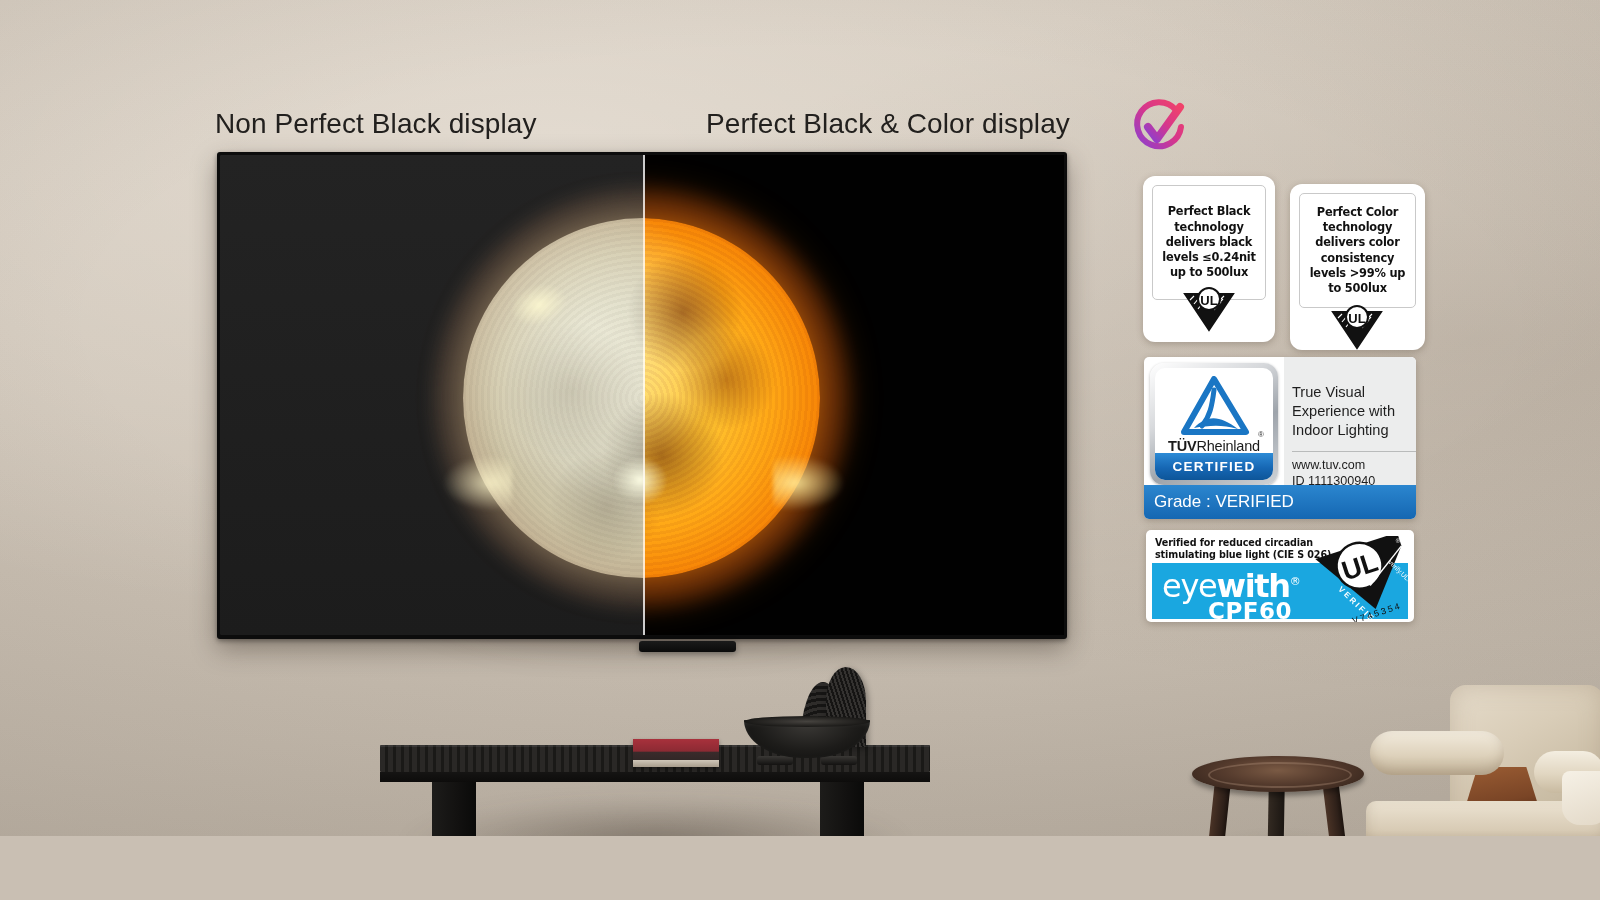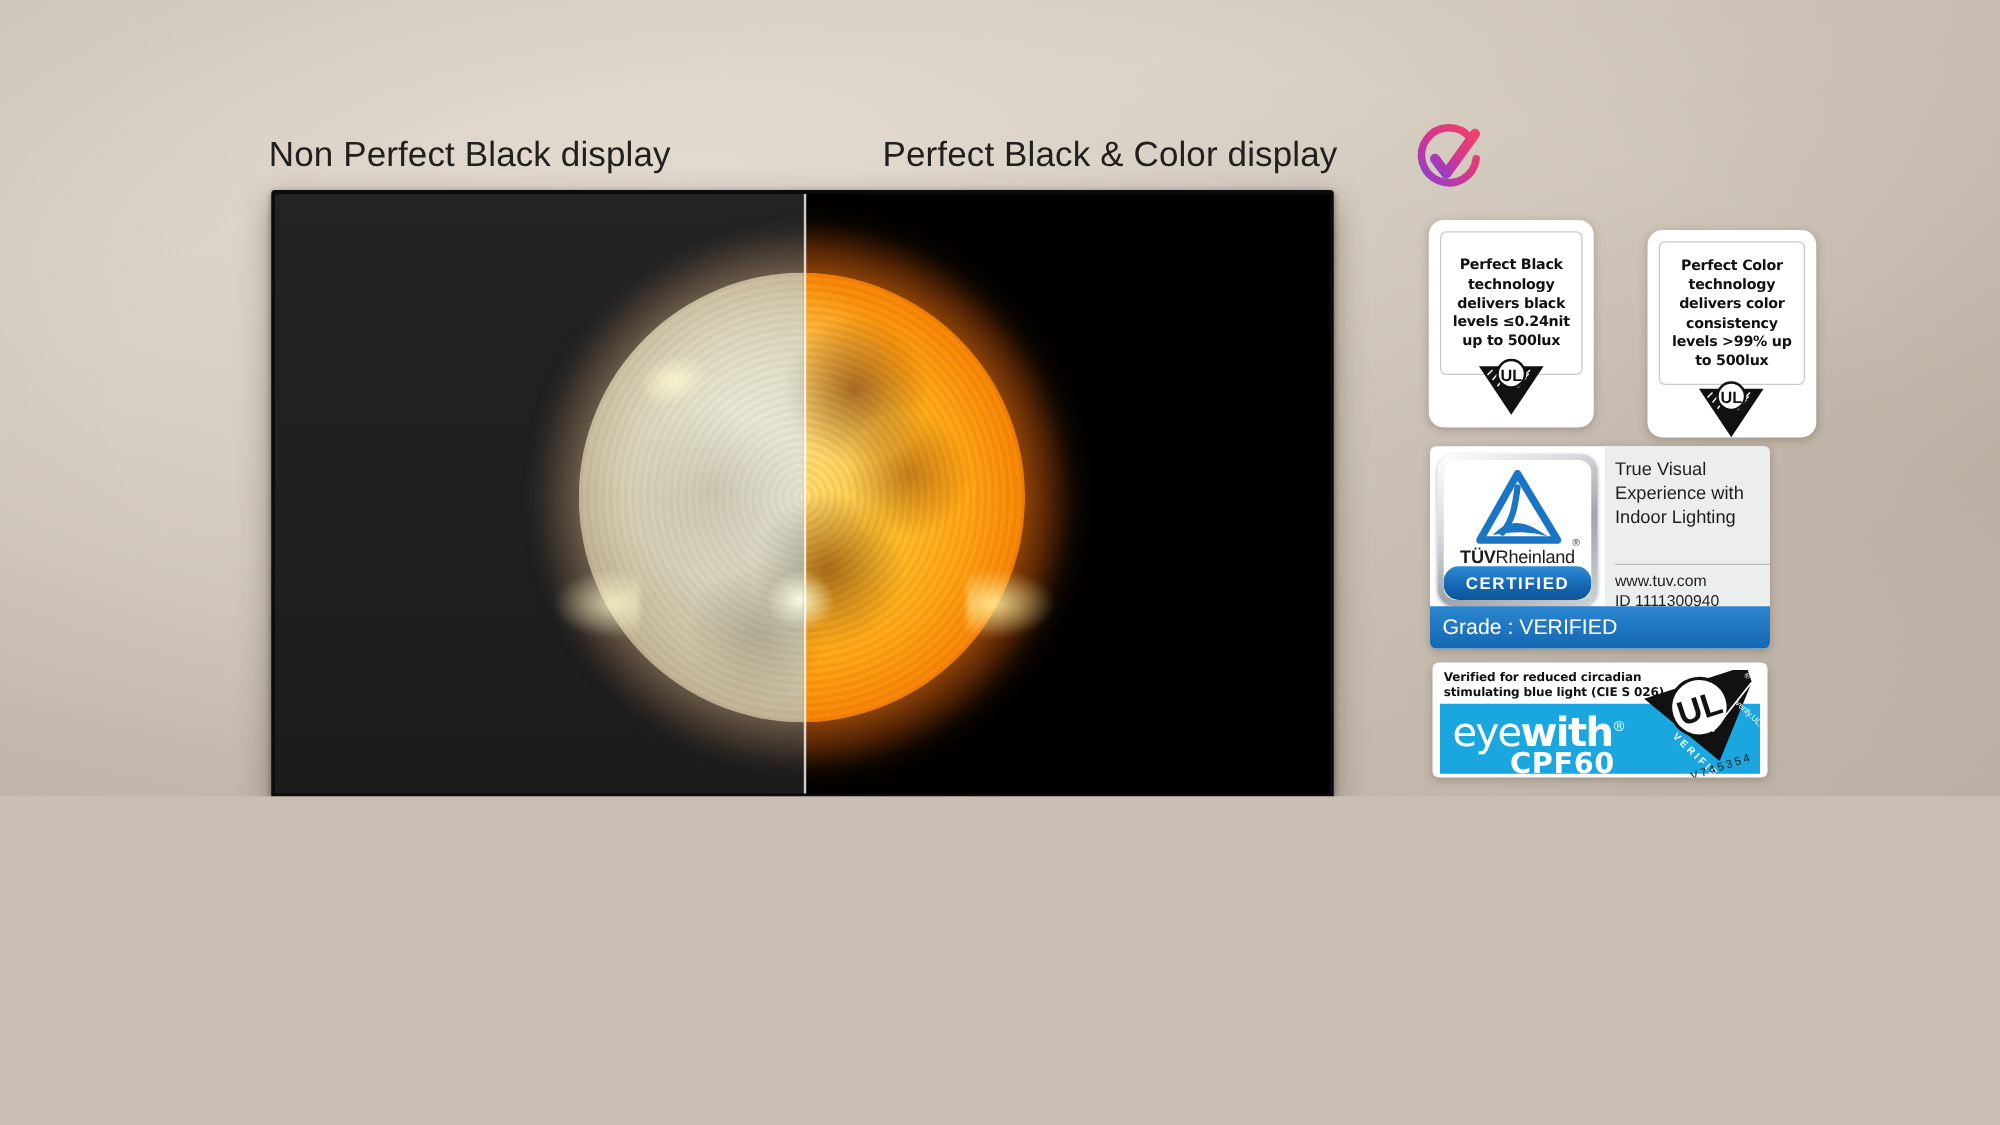--- a/index.html
+++ b/index.html
@@ -3,21 +3,21 @@
 <meta charset="utf-8">
 <style>
   * { box-sizing: border-box; margin: 0; padding: 0; }
   html, body {
     width: 1600px; height: 900px; overflow: hidden;
     font-family: "Liberation Sans", sans-serif;
     background: #c9bfb3;
   }
 
   
-  .scene { position: relative; width: 1600px; height: 637px; overflow: hidden; padding-left: 48px; }
+  .scene { position: relative; width: 1600px; height: 836px; overflow: hidden; padding-left: 48px; }
 
   .wall {
     position: absolute; left: 0; top: 0; width: 1600px; height: 846px;
     background:
       radial-gradient(120% 90% at 34% 18%, rgba(255,250,243,.40) 0%, rgba(255,250,243,0) 62%),
       radial-gradient(80% 60% at 92% 40%, rgba(120,105,90,.20) 0%, rgba(120,105,90,0) 70%),
       linear-gradient(175deg, #d2c8bb 0%, #cdc3b6 42%, #c6bcaf 78%, #bfb5a8 100%);
   }
   .wall-vignette {
     position: absolute; left:0; top:0; width:1600px; height:846px;
@@ -348,21 +348,21 @@
     white-space: nowrap;
   }
 
   
   .cert-row { position:absolute; left: 23px; top: 84px; width: 300px; height: 180px; }
   .cert-card {
     position:absolute; background:#fff; border-radius: 12px;
     box-shadow: 0 2px 7px rgba(70,55,40,.28);
   }
   .cert-card.c1 { left: 0; top: 0; width: 132px; height: 166px; }
-  .cert-card.c2 { left: 147px; top: 8px; width: 135px; height: 166px; margin-left: 28px; }
+  .cert-card.c2 { left: 147px; top: 8px; width: 135px; height: 166px; }
   .cert-inner {
     position:absolute; left: 9px; top: 9px; right: 9px; bottom: 42px;
     border: 1px solid #c9c9c9; border-radius: 5px;
     display:flex; align-items:center; justify-content:center; padding: 4px 3px;
   }
   .cert-text {
     font-family: "DejaVu Sans", sans-serif;
     font-weight: 700; font-size: 11.4px; line-height: 15.2px;
     text-align:center; color:#111; letter-spacing: -0.2px;
   }
@@ -390,28 +390,28 @@
     position:absolute; left:0; right:0; top: 70px; text-align:center;
     font-size: 14.5px; color:#1b1b1b; font-family:"Liberation Sans", sans-serif;
     letter-spacing:-.2px;
   }
   .tuv-word b { font-weight: 800; }
   .tuv-reg { position:absolute; right: 9px; top: 62px; font-size: 8px; color:#333; }
   .tuv-certified {
     position:absolute; left:0; right:0; bottom: 0; height: 27px;
     background: linear-gradient(180deg,#2d8bd6 0%,#1667b4 55%,#0d5599 100%);
     color:#fff; font-weight: 800; font-size: 13.5px; letter-spacing: 1.3px;
-    display:flex; align-items:center; justify-content:center;border-radius:12px;
+    display:flex; align-items:center; justify-content:center;
   }
   .tuv-right {
     position:absolute; left: 140px; top: 0; right: 0; bottom: 34px;
     background:#eceded;
   }
   .tuv-claim {
-    position:absolute; left: 8px; top: 10px; right: 4px;
+    position:absolute; left: 8px; top: 26px; right: 4px;
     font-size: 14.6px; line-height: 19px; color:#1e1e1e;
   }
   .tuv-divider {
     position:absolute; left: 8px; right: 0; top: 94px; height:1px; background:#b9bbbb;
   }
   .tuv-url {
     position:absolute; left: 8px; top: 100px; font-size: 12.6px; line-height: 16px; color:#1e1e1e;
   }
   .tuv-grade {
     position:absolute; left:0; right:0; bottom:0; height: 34px;

